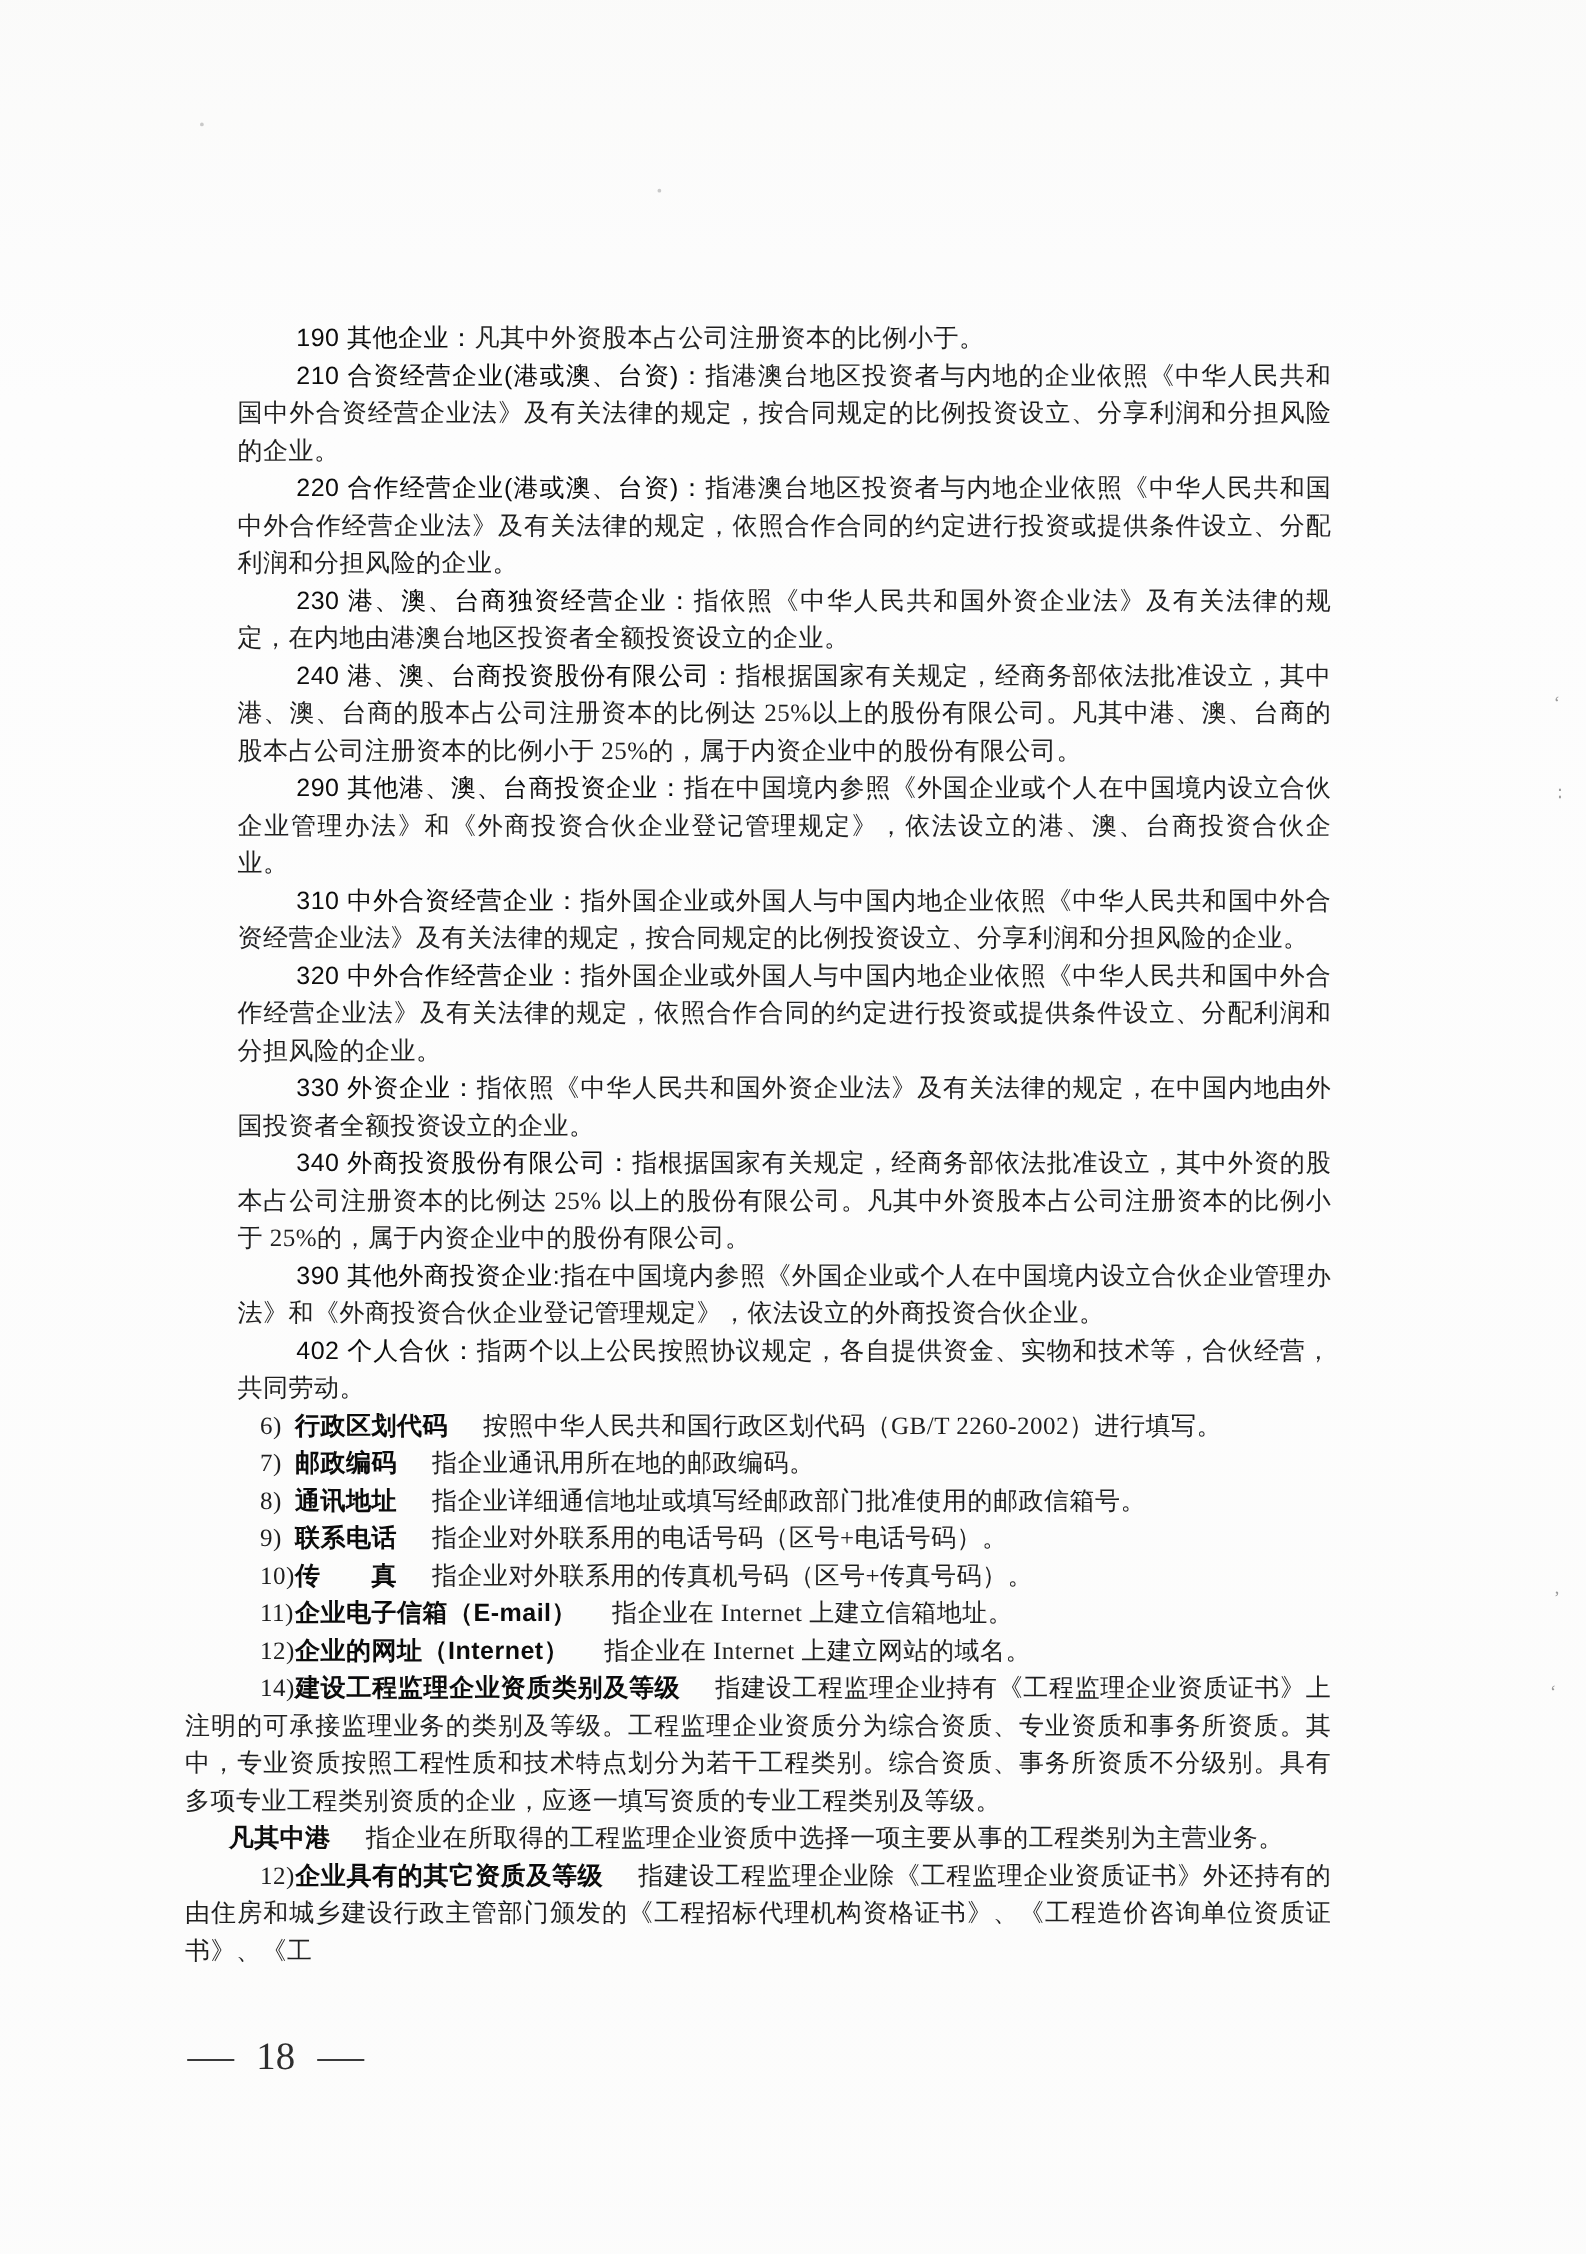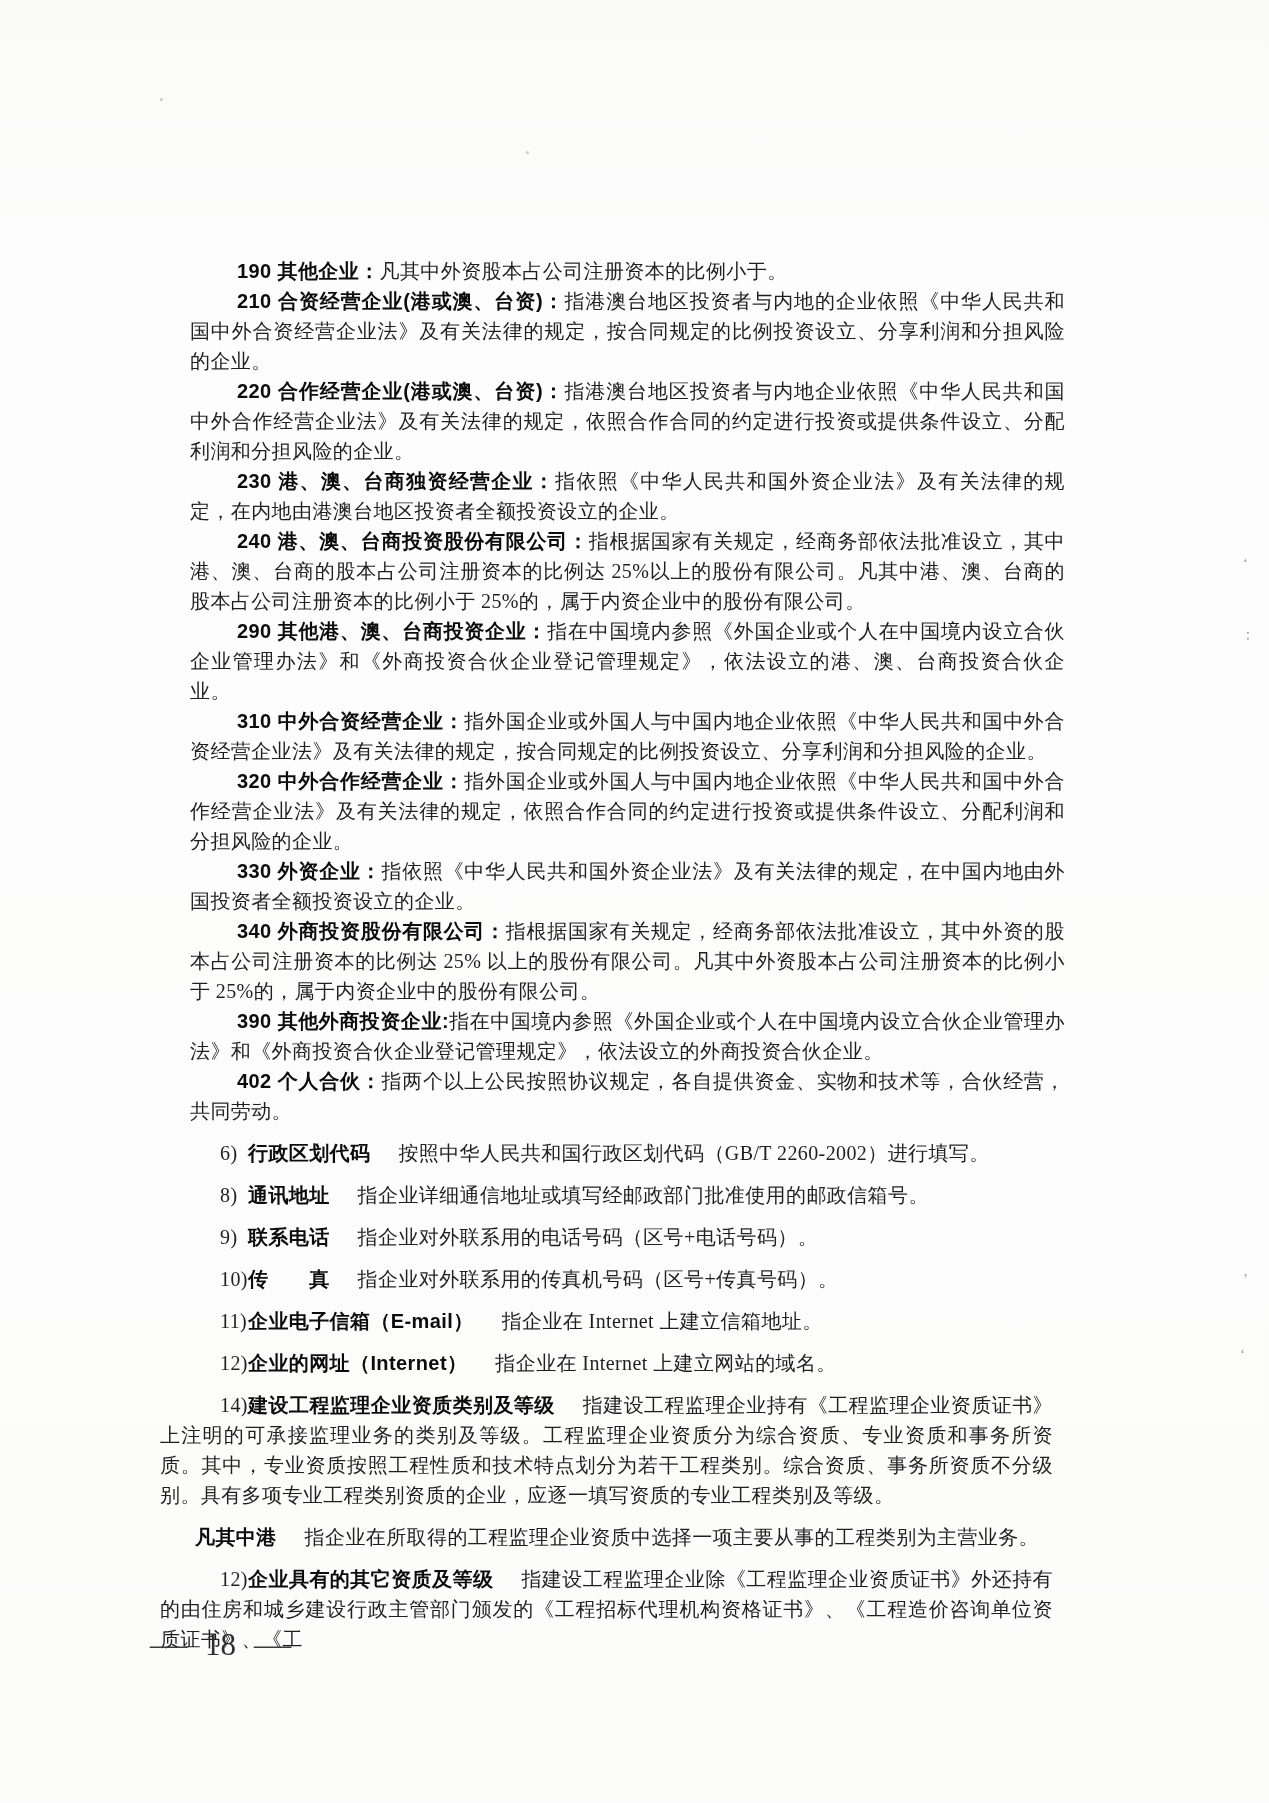--- a/index.html
+++ b/index.html
@@ -16,25 +16,25 @@
   }
   .content{
     position:absolute;left:148px;top:256px;width:917px;
     font-size:20px;line-height:30px;letter-spacing:.4px;
   }
   
   .coded{margin-left:42px;width:875px}
   .entry{margin:0;text-indent:47px;text-align:justify}
   .etitle{
     font-family:"Liberation Sans","DejaVu Sans",sans-serif;
-    font-weight:700;color:#0c0c0c;
+    font-weight:400;color:#0c0c0c;
   }
   
   .numbered{width:917px}
-  .item{margin:12px;text-indent:30px;text-align:justify}
+  .item{margin:0;text-indent:30px;text-align:justify}
   .marker{display:inline-block;width:58px}
   .ilabel{
     font-family:"Liberation Sans","DejaVu Sans",sans-serif;
     font-weight:700;color:#0c0c0c;margin-right:28px;
   }
   .item.no-marker{text-indent:35px}
   
   .pagenum{
     position:absolute;left:153px;top:1627px;
     display:flex;align-items:center;gap:21px;
@@ -81,20 +81,21 @@
       <p class="entry"><b class="etitle">390 其他外商投资企业:</b><span class="ebody">指在中国境内参照《外国企业或个人在中国境内设立合伙企业管理办法》和《外商投资合伙企业登记管理规定》，依法设立的外商投资合伙企业。</span></p>
 
 
       <p class="entry"><b class="etitle">402 个人合伙：</b><span class="ebody">指两个以上公民按照协议规定，各自提供资金、实物和技术等，合伙经营，共同劳动。</span></p>
     </section>
 
   <section class="numbered">
 
       <p class="item"><span class="marker">6)</span><b class="ilabel">行政区划代码</b><span class="idesc">按照中华人民共和国行政区划代码（GB/T 2260-2002）进行填写。</span></p>
 
+      <p class="item"><span class="marker">7)</span><b class="ilabel">邮政编码</b><span class="idesc">指企业通讯用所在地的邮政编码。</span></p>
 
       <p class="item"><span class="marker">8)</span><b class="ilabel">通讯地址</b><span class="idesc">指企业详细通信地址或填写经邮政部门批准使用的邮政信箱号。</span></p>
 
       <p class="item"><span class="marker">9)</span><b class="ilabel">联系电话</b><span class="idesc">指企业对外联系用的电话号码（区号+电话号码）。</span></p>
 
       <p class="item"><span class="marker">10)</span><b class="ilabel">传　　真</b><span class="idesc">指企业对外联系用的传真机号码（区号+传真号码）。</span></p>
 
       <p class="item"><span class="marker">11)</span><b class="ilabel">企业电子信箱（E-mail）</b><span class="idesc">指企业在 Internet 上建立信箱地址。</span></p>
 
       <p class="item"><span class="marker">12)</span><b class="ilabel">企业的网址（Internet）</b><span class="idesc">指企业在 Internet 上建立网站的域名。</span></p>

